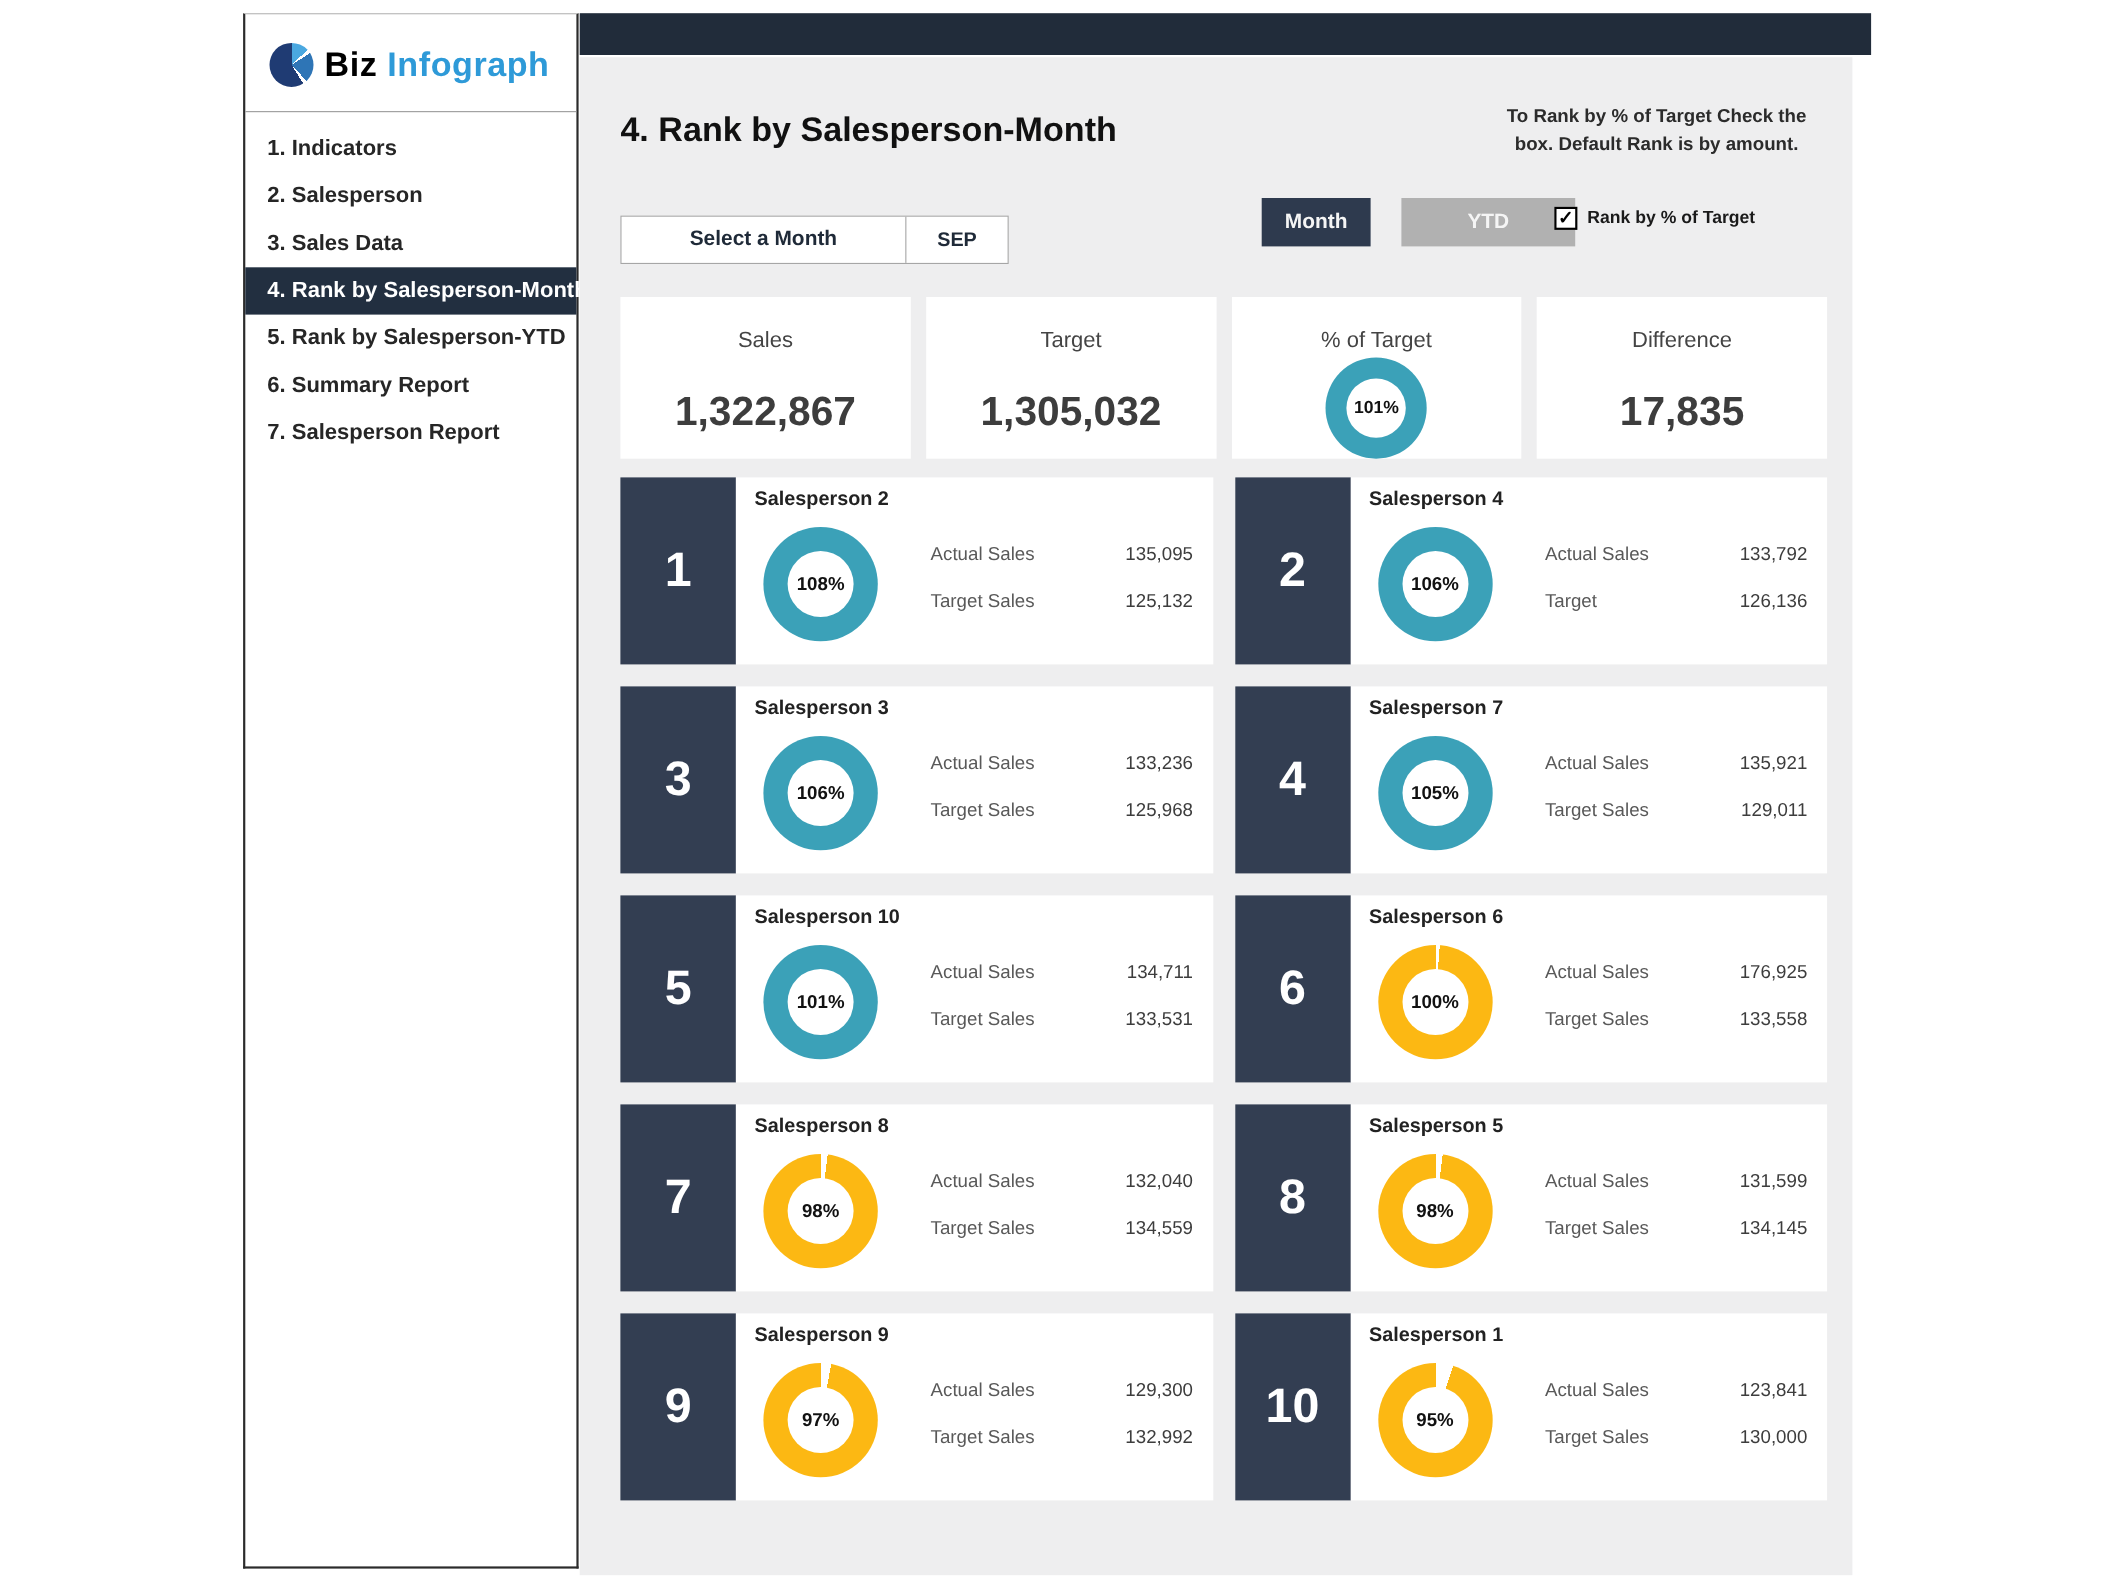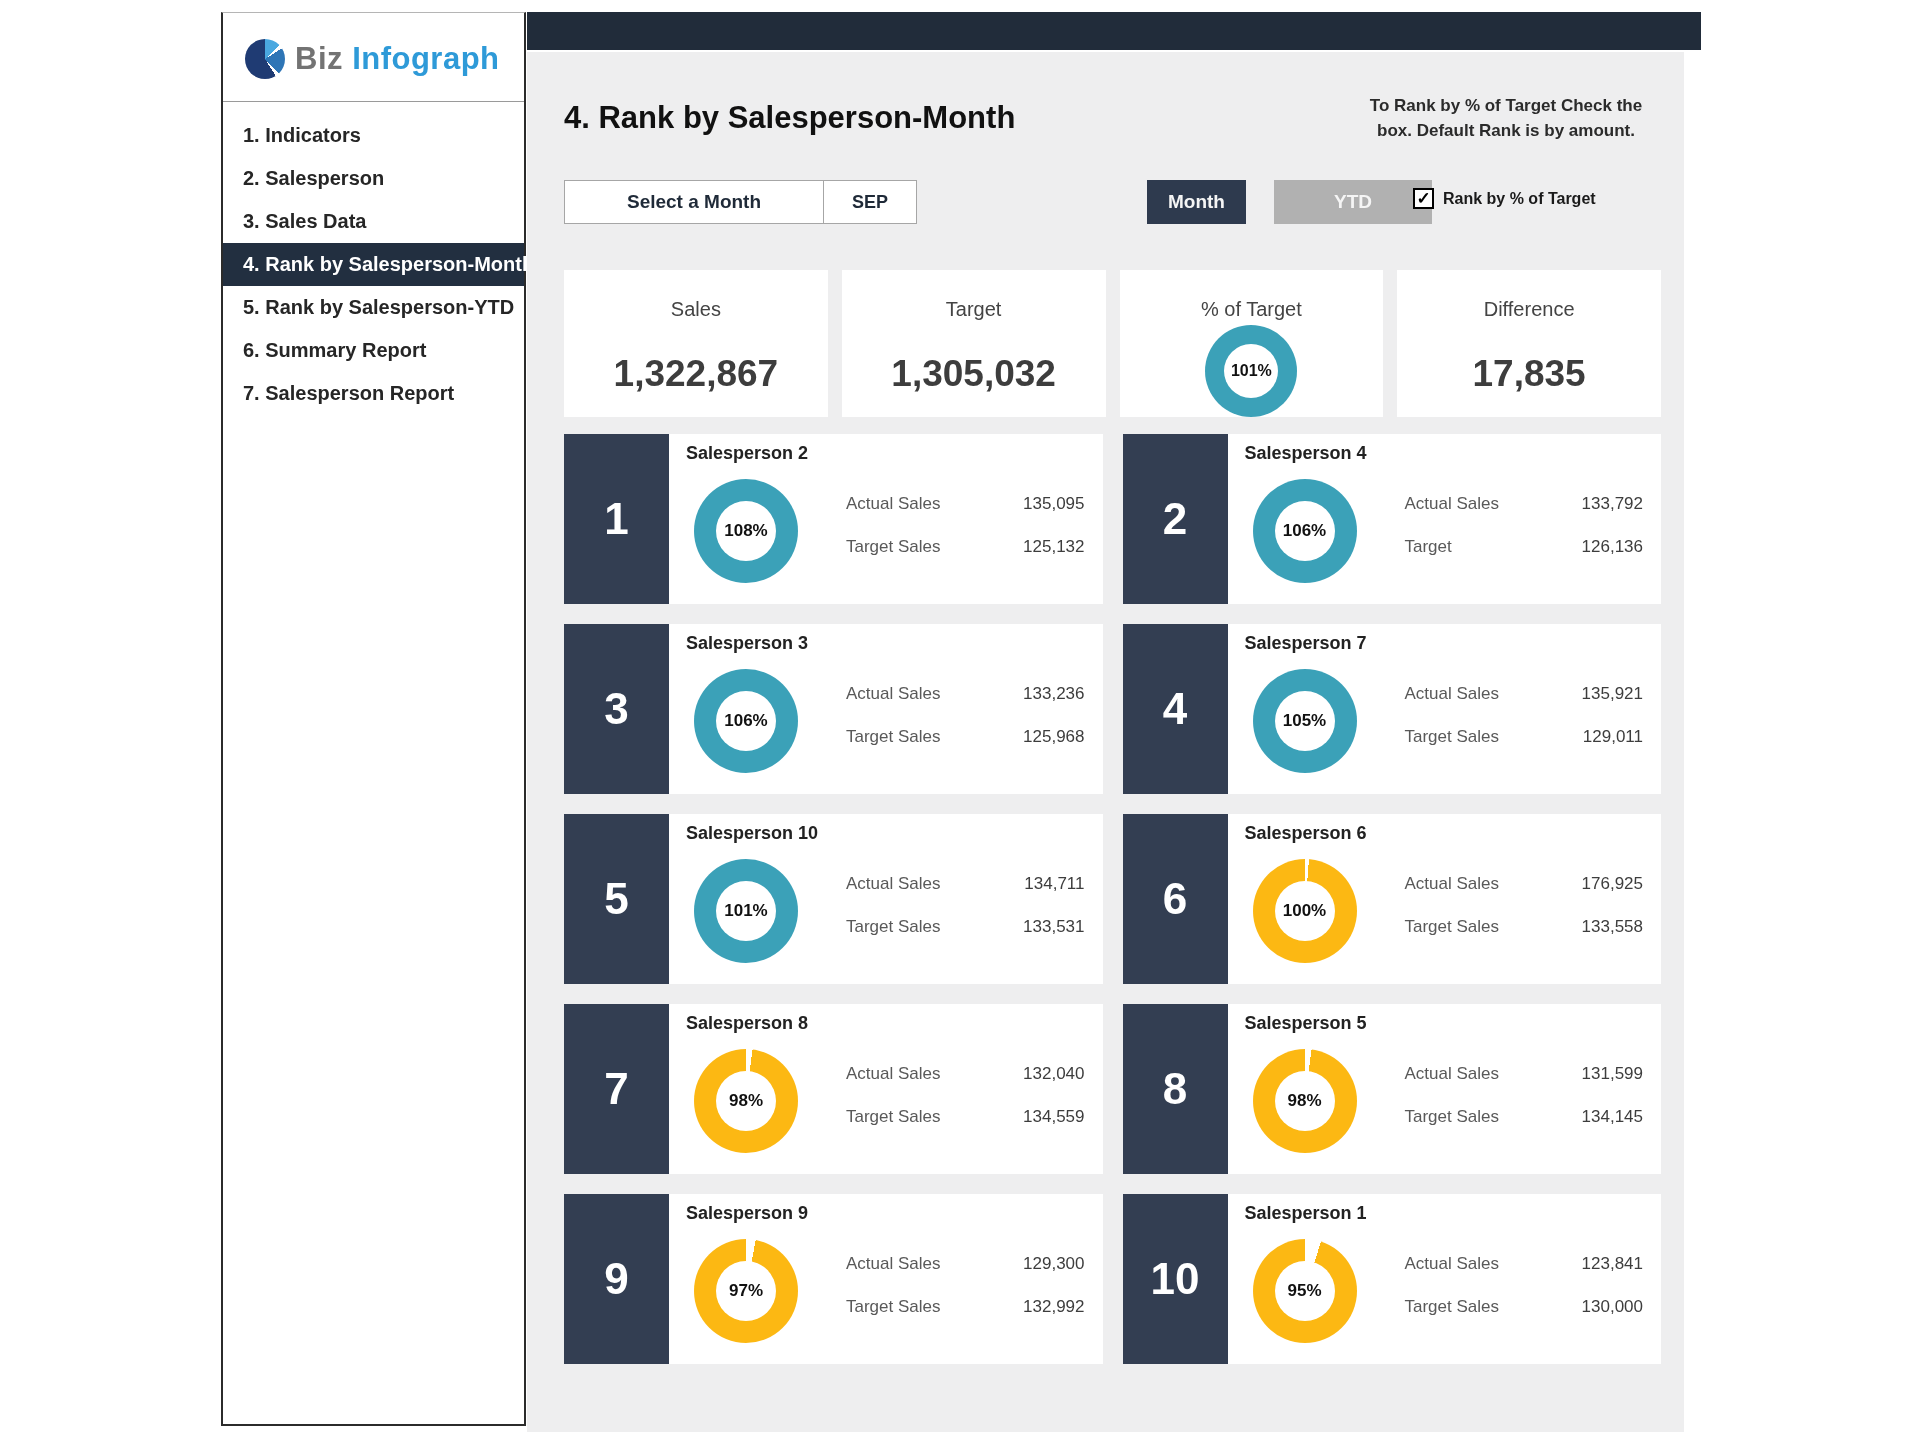--- a/index.html
+++ b/index.html
@@ -7,41 +7,41 @@
     font-family:"Liberation Sans", sans-serif; color:#262626; }
   .page { position:relative; width:1920px; height:1440px; overflow:hidden; }
 
   
   .sidebar { position:absolute; left:221px; top:12px; width:305px; height:1414px;
     background:#ffffff; border:2px solid #2b2b2b; border-top:1px solid #b5b5b5; }
   .logo { display:flex; align-items:center; gap:10px; padding:26px 0 22px 22px; }
   .logo-pie { width:40px; height:40px; border-radius:50%;
     background:conic-gradient(#4aa8e0 0 13%, #ffffff 13% 16%, #2e75b6 16% 38%, #ffffff 38% 41%, #1f3b73 41% 100%); }
   .logo-text { font-size:31px; font-weight:700; letter-spacing:0.5px; }
-  .logo-text .biz { color:#737373; }
+  .logo-text .biz { color:#000000; }
   .logo-text .infograph { color:#2e9ad8; }
   .side-divider { border-top:1px solid #9a9a9a; }
   .nav { padding-top:12px; }
   .nav-item { font-size:20px; font-weight:600; color:#262626; padding:10px 8px 10px 20px;
     cursor:pointer; white-space:nowrap; }
   .nav-item.active { background:#222f40; color:#ffffff; }
 
   
   .main { position:absolute; left:527px; top:12px; width:1174px; height:1420px; }
   .topbar { width:1174px; height:38px; background:#212c3a; }
   .panel { position:absolute; left:0; top:40px; width:1157px; height:1380px;
     background:#eeeeef; padding:48px 23px 0 37px; }
 
   .page-title { font-size:31px; font-weight:700; color:#111111; }
   .note { position:absolute; top:42px; right:28px; width:300px; text-align:center;
     font-size:17px; font-weight:700; color:#2b2b2b; line-height:1.45; }
 
   
   .controls { position:relative; height:44px; margin-top:44px; }
-  .month-select { position:absolute; left:0; top:0; width:353px; height:44px;
+  .month-select { position:absolute; left:0; top:16px; width:353px; height:44px;
     background:#ffffff; border:1px solid #a6a6a6; display:flex; cursor:pointer; }
   .month-select .sel-label { flex:1 1 auto; display:flex; align-items:center; justify-content:center;
     font-size:19px; font-weight:700; color:#1f2a38; border-right:1px solid #a6a6a6; }
   .month-select .sel-value { width:92px; display:flex; align-items:center; justify-content:center;
     font-size:18px; font-weight:700; color:#1f2a38; }
   .toggle { position:absolute; left:555px; top:0; height:44px; display:flex; cursor:pointer; }
   .toggle .opt { display:flex; align-items:center; justify-content:center;
     font-size:19px; font-weight:700; color:#f5f5f5;margin-left:28px; }
   .toggle .opt.month { width:99px; background:#2e3a4e; }
   .toggle .opt.ytd { width:158px; background:#b1b1b1; }

